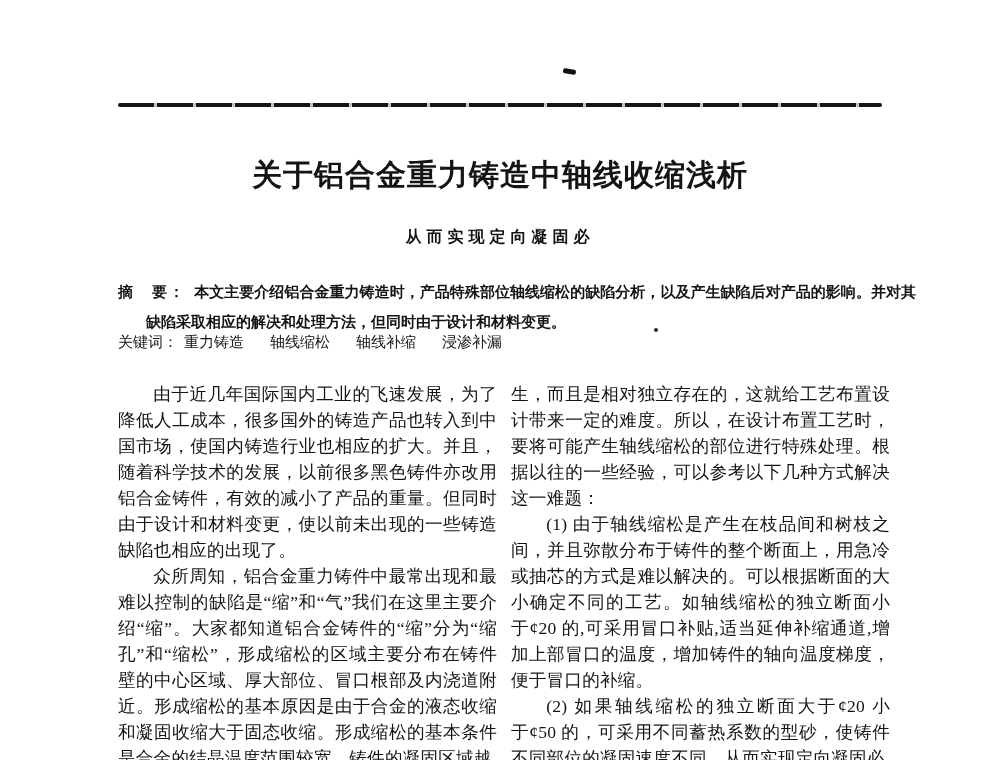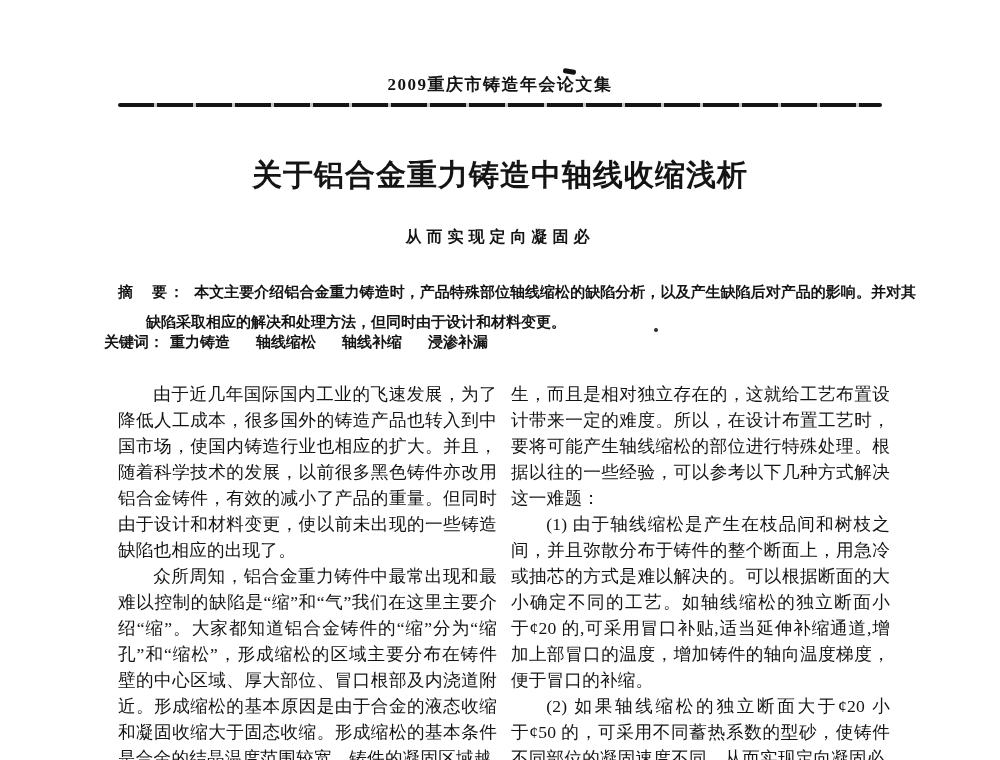--- a/index.html
+++ b/index.html
@@ -55,24 +55,24 @@
     line-height: 28px;
     font-weight: bold;
     text-align: justify;
     text-indent: -28px;
     padding-left: 28px;
     box-sizing: content-box;
   }
   .abstract .abs-label { padding-right: 8px; letter-spacing: 2px; font-family: Liberation Mono, monospace; }
   .keywords {
     position: absolute;
-    top: 333px; left: 104px;
+    top: 333px; left: 118px;
     width: 770px;
     font-size: 15px;
-    font-weight: bold;
+    font-weight: normal;
     white-space: nowrap;
   }
   .keywords .kw-label { padding-right: 6px; }
   .keywords .kw-item { margin-right: 26px; }
   .columns {
     position: absolute;
     top: 381px; left: 118px;
     width: 772px; height: 379px;
     overflow: hidden;
     display: flex;
@@ -102,21 +102,20 @@
     width: 4px; height: 4px;
     background: #2a2a2a;
     border-radius: 50%;
   }
 </style>
 </head>
 <body>
 
 <div class="page">
 
-  <div class="header-title">2009重庆市铸造年会论文集</div>
 
   <div class="header-rule"></div>
 
   <div class="speck-1"></div>
   <div class="speck-2"></div>
 
   <h1 class="paper-title">关于铝合金重力铸造中轴线收缩浅析</h1>
 
   <div class="affiliation">从而实现定向凝固必</div>
 

